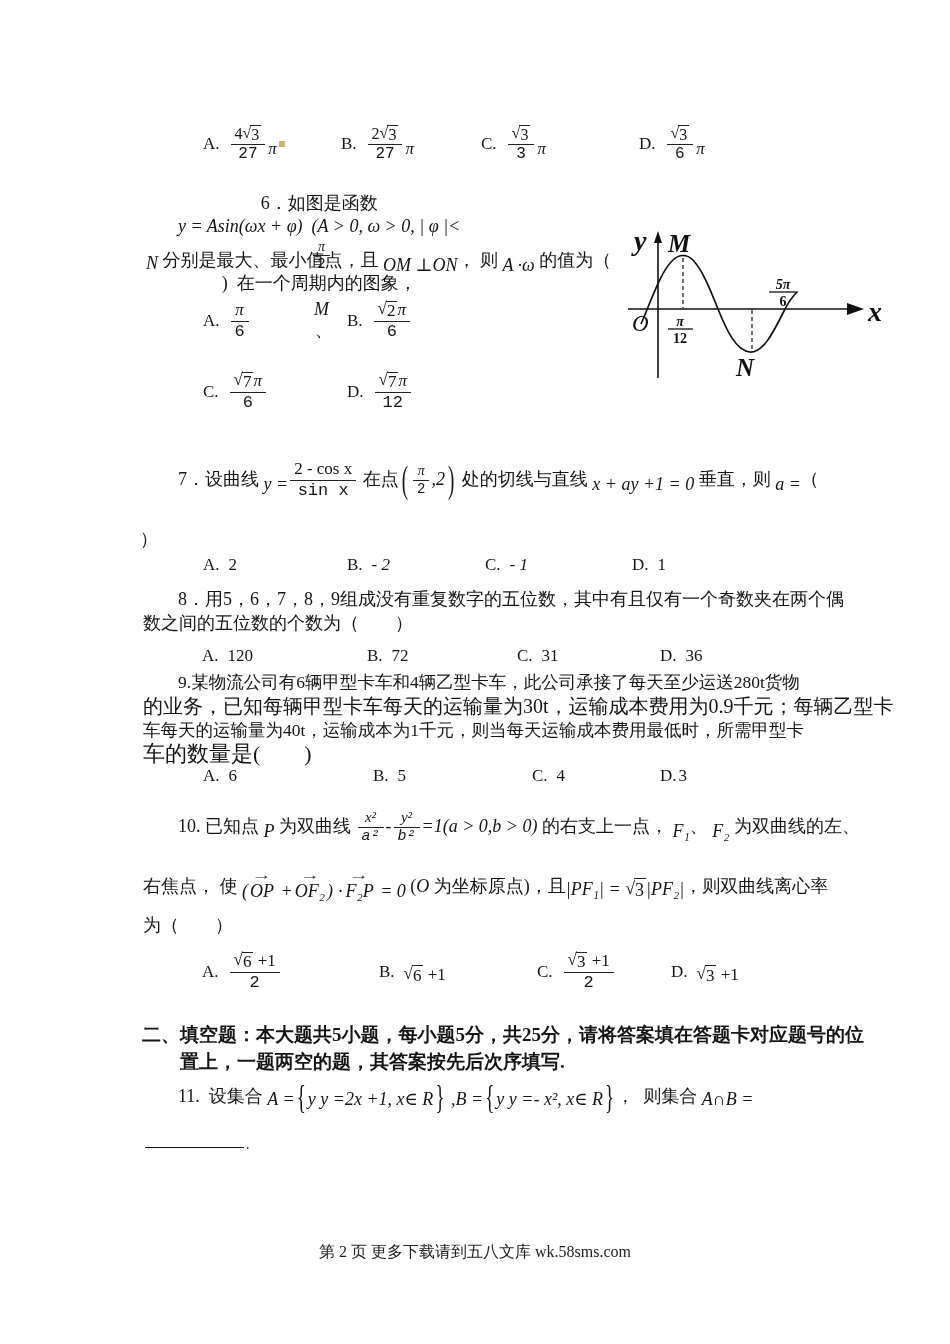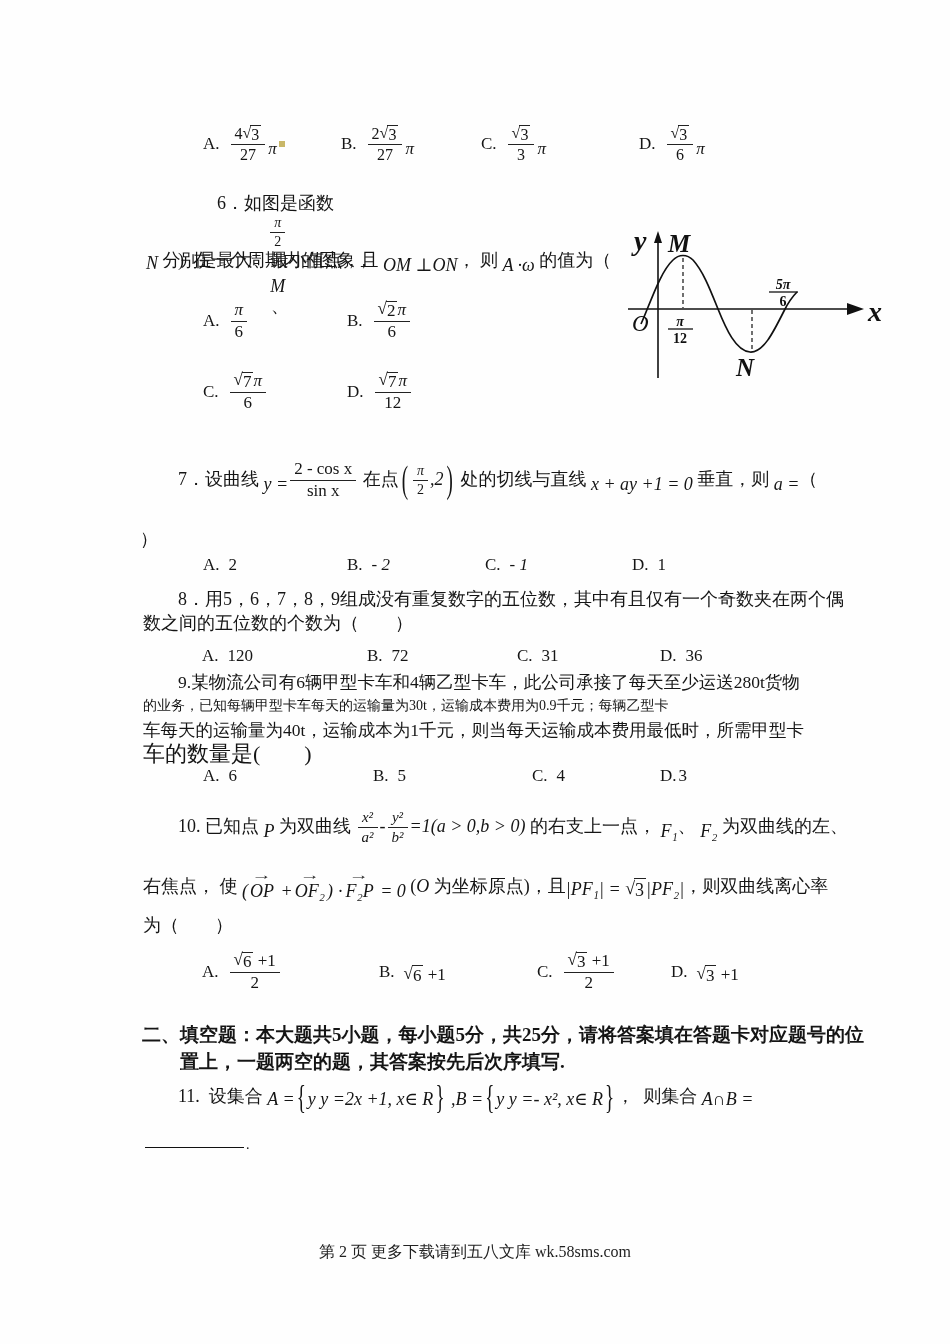--- a/index.html
+++ b/index.html
@@ -6,21 +6,21 @@
   #page{position:relative;width:950px;height:1344px;background:#fefefe;overflow:hidden;
         font-family:"Liberation Serif","DejaVu Serif",serif;color:#151515;}
   .line{position:absolute;display:flex;align-items:center;white-space:pre;font-size:18px;line-height:1.3;}
   .cn{font-style:normal;}
   .mi{font-style:italic;}
   .low{position:relative;top:5px;}
   .low2{position:relative;top:3px;}
   .bold{font-weight:bold;}
   .frac{display:inline-flex;flex-direction:column;align-items:center;line-height:1.08;font-size:16px;margin:0 2px;text-align:center;}
   .frac .fnum{padding:0 4px 1px;}
-  .frac .fden{border-top:1.4px solid #222;padding:1px 4px 0;align-self:stretch;}
+  .frac .fden{border-top:1.4px solid #222;padding:1px 4px 0;align-self:stretch;font-family:Liberation Mono, monospace;}
   .fs14{font-size:14px;} .fs15{font-size:15px;} .fs17{font-size:17px;}
   .rad{display:inline-flex;align-items:flex-start;}
   .rad::before{content:"√";font-style:normal;margin-right:-1px;position:relative;top:-1px;}
   .rad .rb{border-top:1.4px solid #222;padding:0 2px 0 1px;}
   .olabel{font-size:17px;margin-right:9px;font-style:normal;}
   .oval{font-size:17px;}
   .opt{position:absolute;top:0;height:100%;display:flex;align-items:center;}
   .optrow{position:absolute;left:0;width:950px;}
   .pisuf{position:relative;top:5px;margin-left:1px;font-size:17px;}
   .bigp{display:inline-block;transform:scaleY(2.05);font-size:19px;margin:0 3px;font-style:normal;}
@@ -77,21 +77,21 @@
           <span class="fnum"><span class="rad">
               <span class="rb">3</span>
             </span></span>
           <span class="fden">6</span>
         </span>
       <span class="mi pisuf">π</span>
     </div>
   </div>
 
   <div class="line" style="left:178px;top:192px;height:52px;flex-direction:column;">
-    <span class="cn">6．如图是函数 </span><span class="frac fs14"><span class="fnum mi">π</span><span class="fden">2</span></span><span class="cn">)  在一个周期内的图象， </span><span class="mi low2">M</span><span class="cn"> 、</span>
+    <span class="cn">6．如图是函数 </span><span class="mi">y = Asin(ωx + φ)  (A &gt; 0, ω &gt; 0, | φ |&lt; </span><span class="frac fs14"><span class="fnum mi">π</span><span class="fden">2</span></span><span class="cn">)  在一个周期内的图象， </span><span class="mi low2">M</span><span class="cn"> 、</span>
   </div>
 
   <div class="line" style="left:146px;top:246px;height:30px;">
     <span class="mi low2">N</span><span class="cn"> 分别是最大、最小值点，且 </span><span class="mi low">OM ⊥ON</span><span class="cn">， 则 </span><span class="mi low">A ·ω</span><span class="cn"> 的值为（</span>
   </div>
 
   <div style="position:absolute;left:616px;top:228px;width:300px;height:160px;">
     <svg width="300" height="160" viewBox="0 0 300 160">
       <line x1="42" y1="150" x2="42" y2="10" stroke="#111" stroke-width="1.6"></line>
       <polygon points="42,3 38,15 46,15" fill="#111"></polygon>
@@ -193,21 +193,21 @@
         <span class="olabel">C.</span>
         <span class="oval">31</span>
       </div>
     <div class="opt" style="left:660px;">
         <span class="olabel">D.</span>
         <span class="oval">36</span>
       </div>
   </div>
 
   <div class="line" style="left:178px;top:670px;height:24px;font-size:17.5px;"><span class="cn">9.某物流公司有6辆甲型卡车和4辆乙型卡车，此公司承接了每天至少运送280t货物</span></div>
-  <div class="line" style="left:143px;top:694px;height:24px;font-size:14px;"><span class="cn">的业务，已知每辆甲型卡车每天的运输量为30t，运输成本费用为0.9千元；每辆乙型卡</span></div>
+  <div class="line" style="left:143px;top:694px;height:24px;font-size:20px;"><span class="cn">的业务，已知每辆甲型卡车每天的运输量为30t，运输成本费用为0.9千元；每辆乙型卡</span></div>
   <div class="line" style="left:143px;top:718px;height:24px;font-size:17.5px;"><span class="cn">车每天的运输量为40t，运输成本为1千元，则当每天运输成本费用最低时，所需甲型卡</span></div>
   <div class="line" style="left:143px;top:742px;height:24px;font-size:22px;"><span class="cn">车的数量是(　　)</span></div>
   <div class="optrow" style="top:764px;height:24px;">
     <div class="opt" style="left:203px;">
         <span class="olabel">A.</span>
         <span class="oval">6</span>
       </div>
     <div class="opt" style="left:373px;">
         <span class="olabel">B.</span>
         <span class="oval">5</span>

